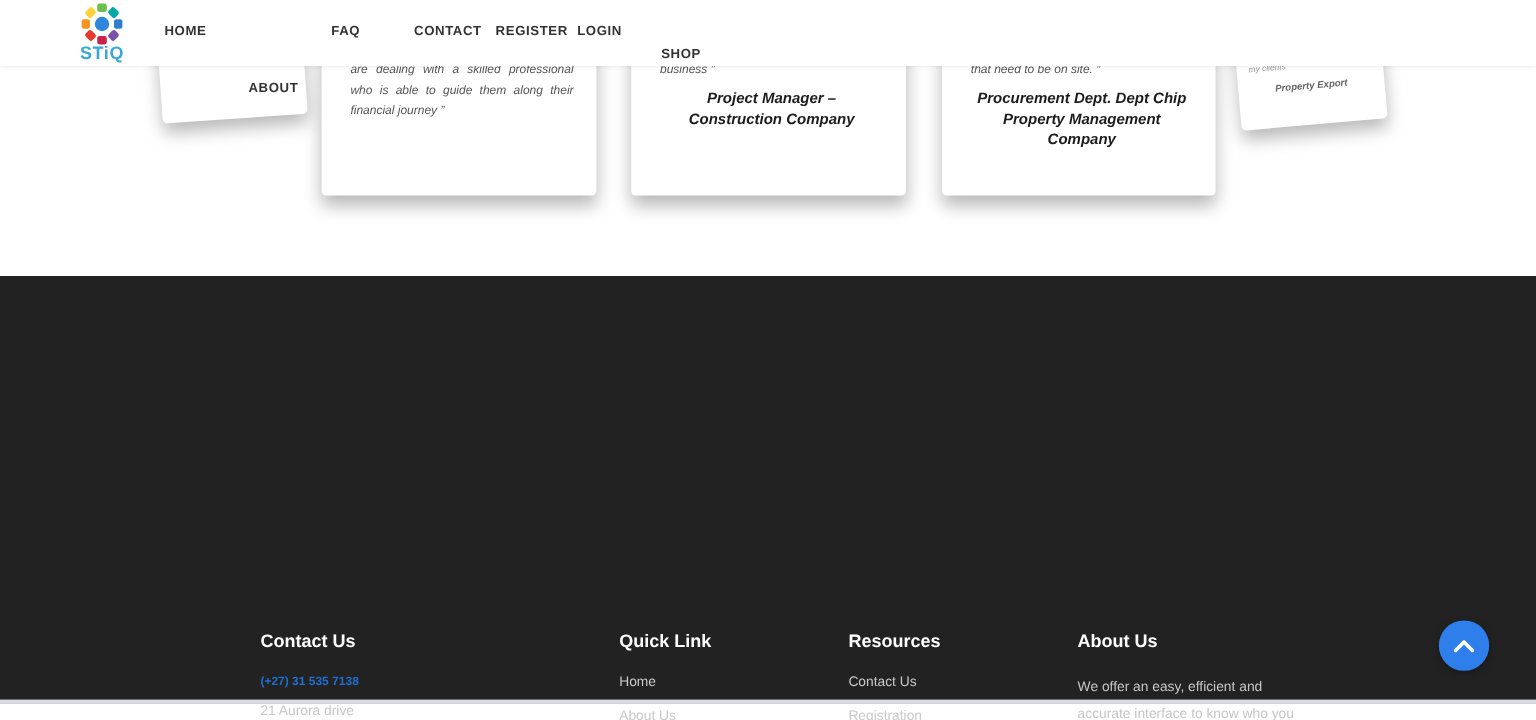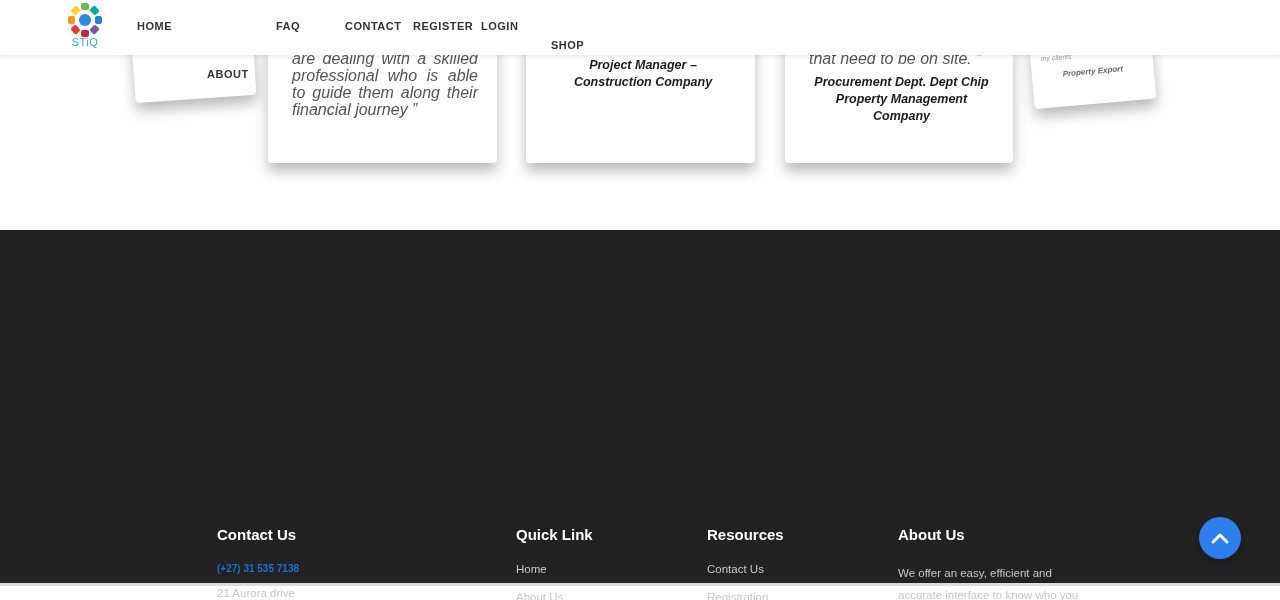--- a/index.html
+++ b/index.html
@@ -5,42 +5,42 @@
   * { margin:0; padding:0; box-sizing:border-box; }
   html,body { width:1280px; height:600px; }
   body { font-family:"Liberation Sans", sans-serif; background:#fff; overflow:hidden; }
   .page { position:relative; width:1280px; height:600px; background:#fff; overflow:hidden; }
 
   
   .header { position:absolute; top:0; left:0; width:1280px; height:55px; background:#fff;
             z-index:20; box-shadow:0 1px 4px rgba(0,0,0,0.10); }
   .logo { position:absolute; left:64px; top:2px; width:42px; text-align:center; cursor:pointer; }
   .logo svg { display:block; margin:0 auto; }
-  .logo-text { font-size:11px; font-weight:normal; color:#39a7d7; letter-spacing:0.5px; margin-top:-2px; }
+  .logo-text { font-size:15px; font-weight:bold; color:#39a7d7; letter-spacing:0.5px; margin-top:-2px; }
   .nav-item { position:absolute; top:20px; font-size:11px; font-weight:bold; color:#333;
               letter-spacing:0.5px; cursor:pointer; }
   .nav-item:nth-of-type(1){ left:137px; }
   .nav-item:nth-of-type(2){ left:207px;margin-top:48px; }
   .nav-item:nth-of-type(3){ left:276px; }
   .nav-item:nth-of-type(4){ left:345px; }
   .nav-item:nth-of-type(5){ left:413px; }
   .nav-item:nth-of-type(6){ left:481px; }
   .nav-item:nth-of-type(7){ left:551px;margin-top:19px; }
 
   
   .cards { position:absolute; top:0; left:0; width:1280px; height:230px; z-index:5; }
   .card { position:absolute; background:#fff; border-radius:4px;
           box-shadow:0 8px 14px rgba(0,0,0,0.28); }
   .card-1 { left:131px; top:-34px; width:121px; height:133px; transform:rotate(-4deg); }
   .card-2 { left:268px; top:-62px; width:229px; height:225px; }
   .card-3 { left:526px; top:-62px; width:229px; height:225px; }
   .card-4 { left:785px; top:-62px; width:228px; height:225px; }
   .card-5 { left:1028px; top:-48px; width:122px; height:152px; transform:rotate(-5deg); }
   .card-inner { position:absolute; left:24px; right:19px; top:112px; }
-  .quote { font-size:16px; font-style:italic; color:#555; line-height:17px; }
+  .quote { font-size:10px; font-style:italic; color:#555; line-height:17px; }
   .card-2 .quote { text-align:justify; }
   .author { margin-top:7px; font-size:12.5px; font-style:italic; font-weight:bold;
             color:#1c1c1c; text-align:center; line-height:17px; }
   .card-5 .card-inner { left:10px; right:10px; top:98px; }
   .card-5 .quote { font-size:7px; line-height:9px; color:#999; }
   .card-5 .author { font-size:8px; color:#666; margin-top:4px; }
 
   
   .footer { position:absolute; top:230px; left:0; width:1280px; height:356px; background:#232222; z-index:10; }
   .footer::after { content:""; position:absolute; left:0; bottom:0; width:100%; height:3px; background:#d9dcdf; }
@@ -70,20 +70,21 @@
     <div class="card card-1"></div>
 
     <div class="card card-2">
       <div class="card-inner">
         <div class="quote">are dealing with a skilled professional who is able to guide them along their financial journey ”</div>
       </div>
     </div>
 
     <div class="card card-3">
       <div class="card-inner">
+        <div class="quote">business ”</div>
         <div class="author">Project Manager – Construction Company</div>
       </div>
     </div>
 
     <div class="card card-4">
       <div class="card-inner">
         <div class="quote">that need to be on site. ”</div>
         <div class="author">Procurement Dept. Dept Chip Property Management Company</div>
       </div>
     </div>

